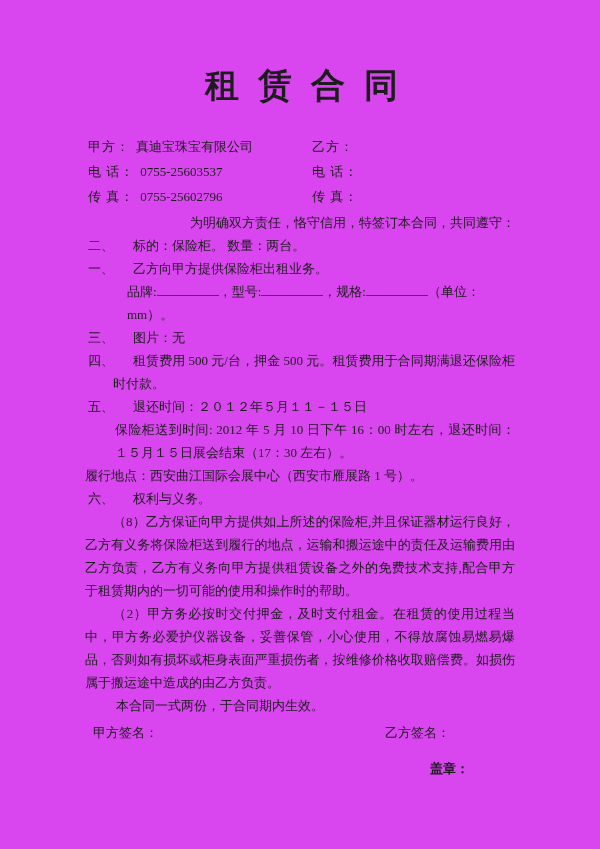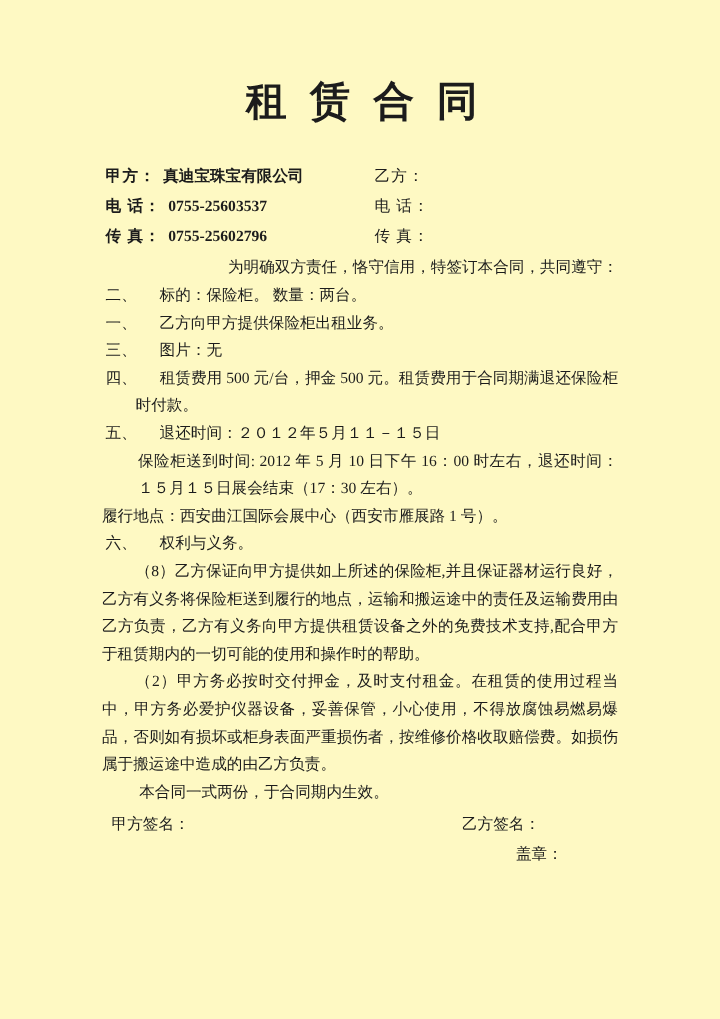--- a/index.html
+++ b/index.html
@@ -1,58 +1,58 @@
 <!DOCTYPE html>
 <html><head>
 <meta charset="utf-8">
 <style>
   html,body{margin:0;padding:0;background:#ffffff;}
   .page{
     position:relative;
     width:600px;height:849px;
-    background:#fef9c3;
+    background:#d946ef;
     overflow:hidden;
     color:#1c1c1c;
     font-family:"Liberation Serif","DejaVu Serif",serif;
   }
   .doc{
     position:absolute;top:0;left:0;right:0;
     padding:58px 85px 0 88px;
     font-size:13px;line-height:23px;
     text-align:left;
   }
   .title{
     margin:10px 0 0 0;
     font-size:34px;line-height:36px;font-weight:600;
     text-align:center;
     letter-spacing:19px;padding-left:19px;
     white-space:nowrap;
   }
   .parties{display:flex;margin-top:30px;line-height:25px;}
-  .col-a{width:224px;flex:0 0 224px;font-weight:bold;}
+  .col-a{width:224px;flex:0 0 224px;}
   .col-b{flex:1;}
   .prow .lbl{letter-spacing:1px;}
   .prow .val{margin-left:6px;}
   .intro{margin:2px 0 0 0;text-indent:30px;text-align:right;}
   .cl{padding-left:25px;text-align:justify;}
   .cl .num{display:inline-block;width:45px;margin-left:-25px;}
   .brandline{margin-left:39px;}
   .blank{
     display:inline-block;width:62px;height:14px;
     border-bottom:1px solid #3a3a3a;
     vertical-align:baseline;
   }
   .delivery{margin-left:27px;text-align:justify;}
   .place{margin-left:-3px;}
   .para{margin:0 0 0 -3px;text-indent:28px;text-align:justify;}
   .closing{margin:0;text-indent:28px;}
   .sigrow{position:relative;height:23px;margin-top:4px;text-align:right;}
   .sig-a{position:absolute;left:5px;top:0;}
   .sig-b{position:absolute;left:297px;top:0;}
-  .sealrow{position:relative;height:23px;margin-top:2px;}
+  .sealrow{position:relative;height:23px;margin-top:13px;font-weight:bold;}
   .seal{position:absolute;left:342px;top:0;}
 </style>
 </head>
 <body>
 
 <div class="page">
   <div class="doc">
 
     <h1 class="title">租赁合同</h1>
 
@@ -83,20 +83,23 @@
 
     <p class="intro">为明确双方责任，恪守信用，特签订本合同，共同遵守：</p>
 
     <div class="cl">
       <span class="num">二、</span><span>标的：保险柜。 数量：两台。</span>
     </div>
 
     <div class="cl">
       <span class="num">一、</span><span>乙方向甲方提供保险柜出租业务。</span>
     </div>
+    <div class="brandline">
+      <span>品牌:</span><span class="blank"></span><span>，型号:</span><span class="blank"></span><span>，规格:</span><span class="blank"></span><span>（单位：mm）。</span>
+    </div>
 
     <div class="cl">
       <span class="num">三、</span><span>图片：无</span>
     </div>
 
     <div class="cl">
       <span class="num">四、</span><span>租赁费用 500 元/台，押金 500 元。租赁费用于合同期满退还保险柜时付款。</span>
     </div>
 
     <div class="cl">

